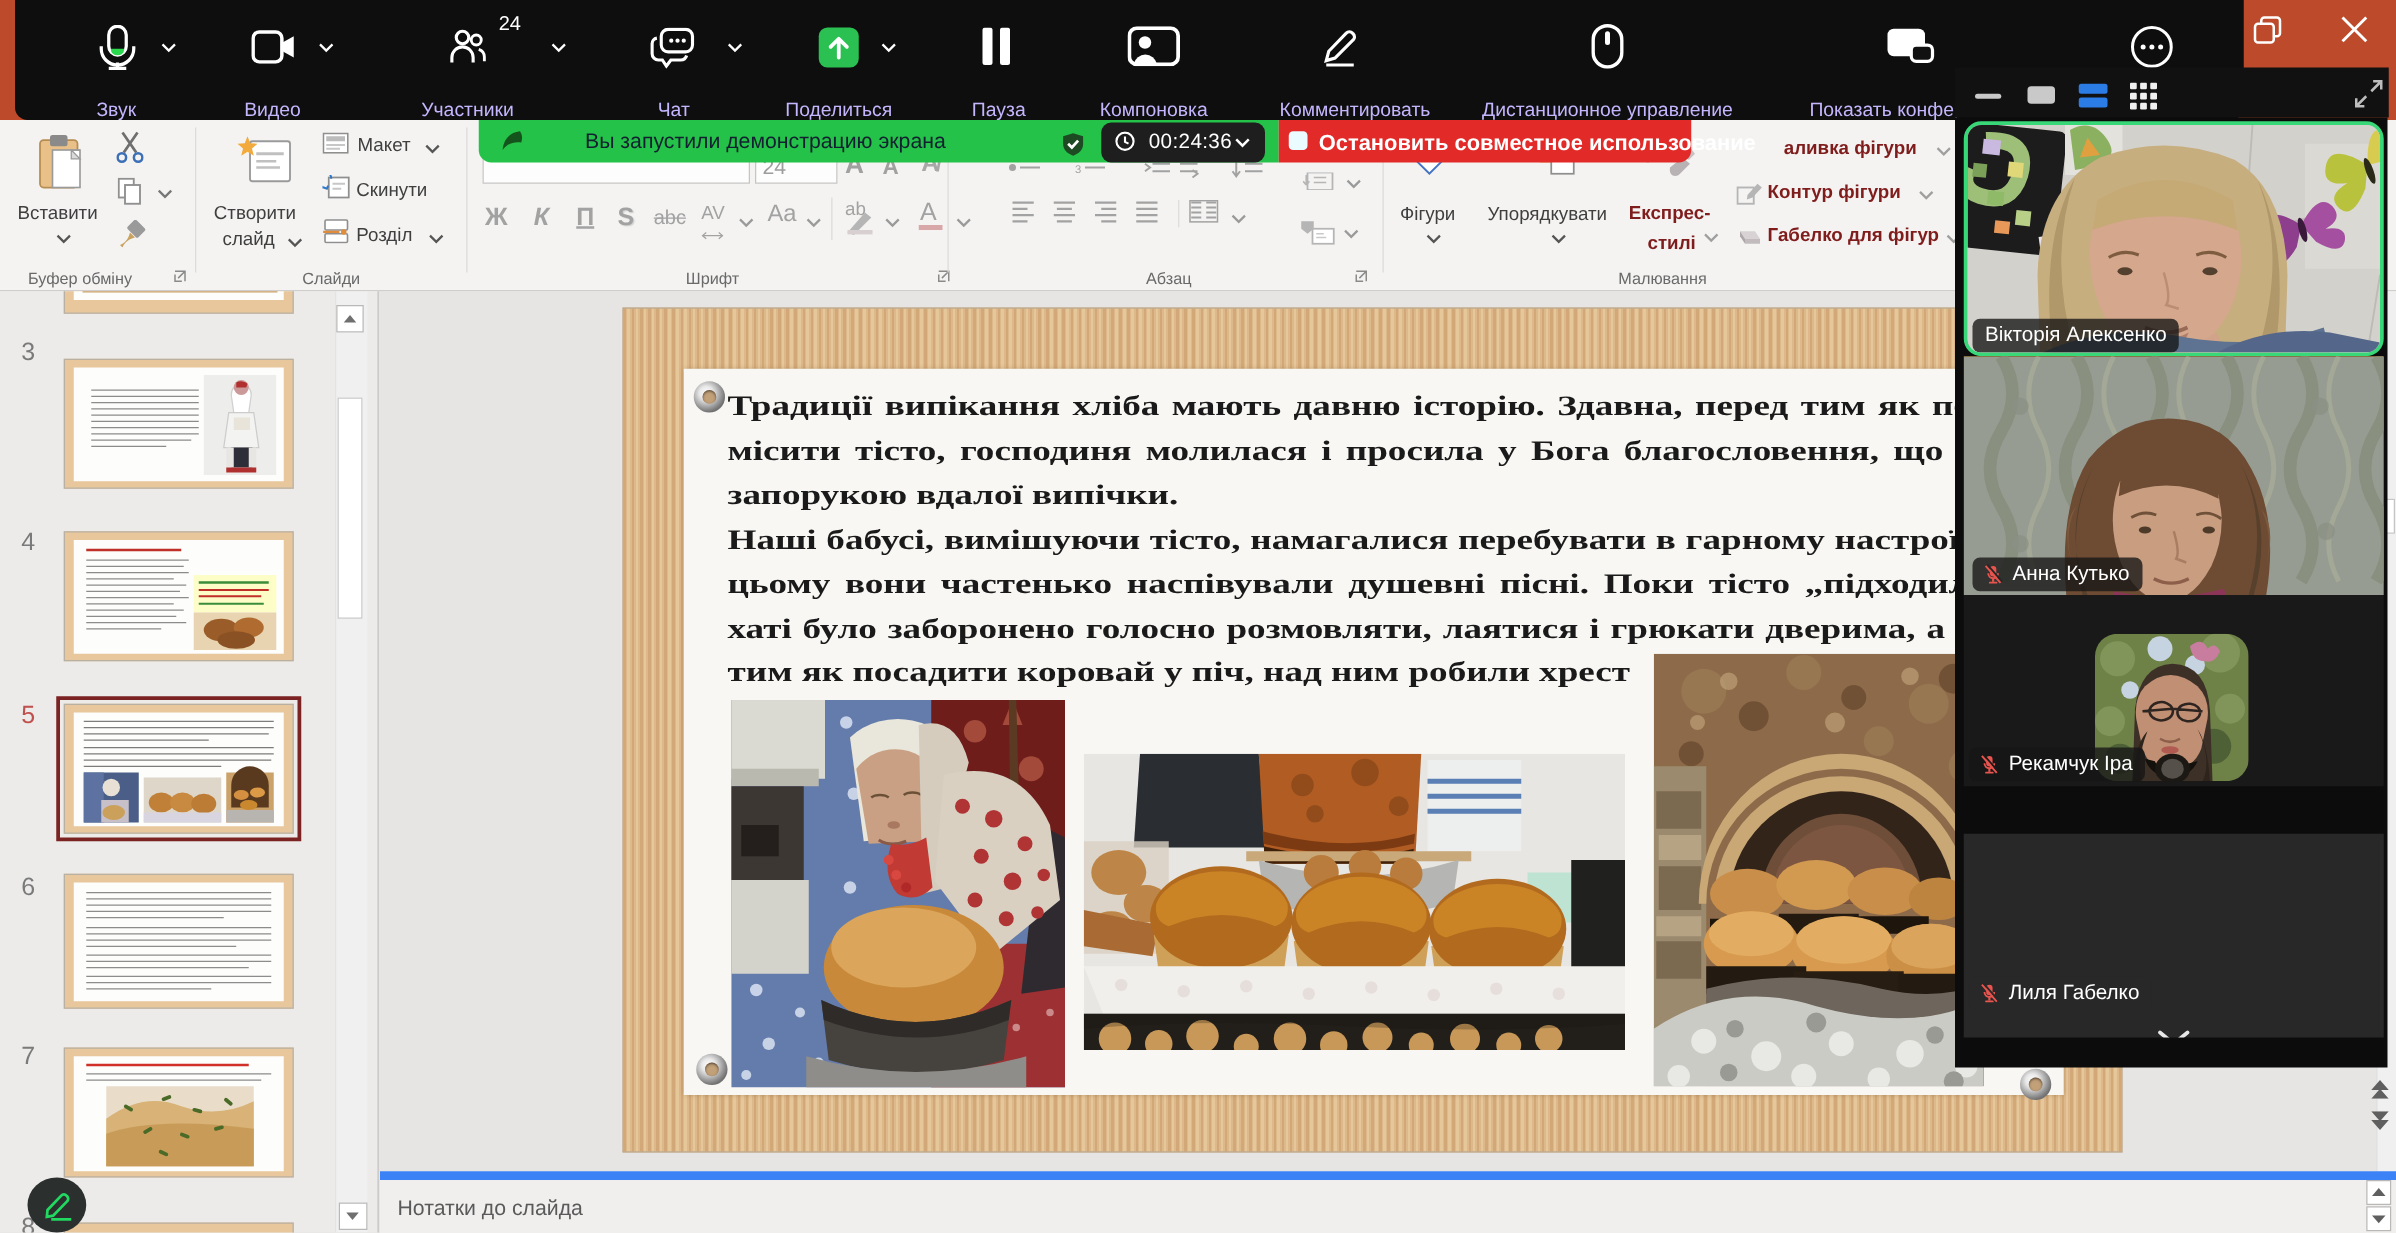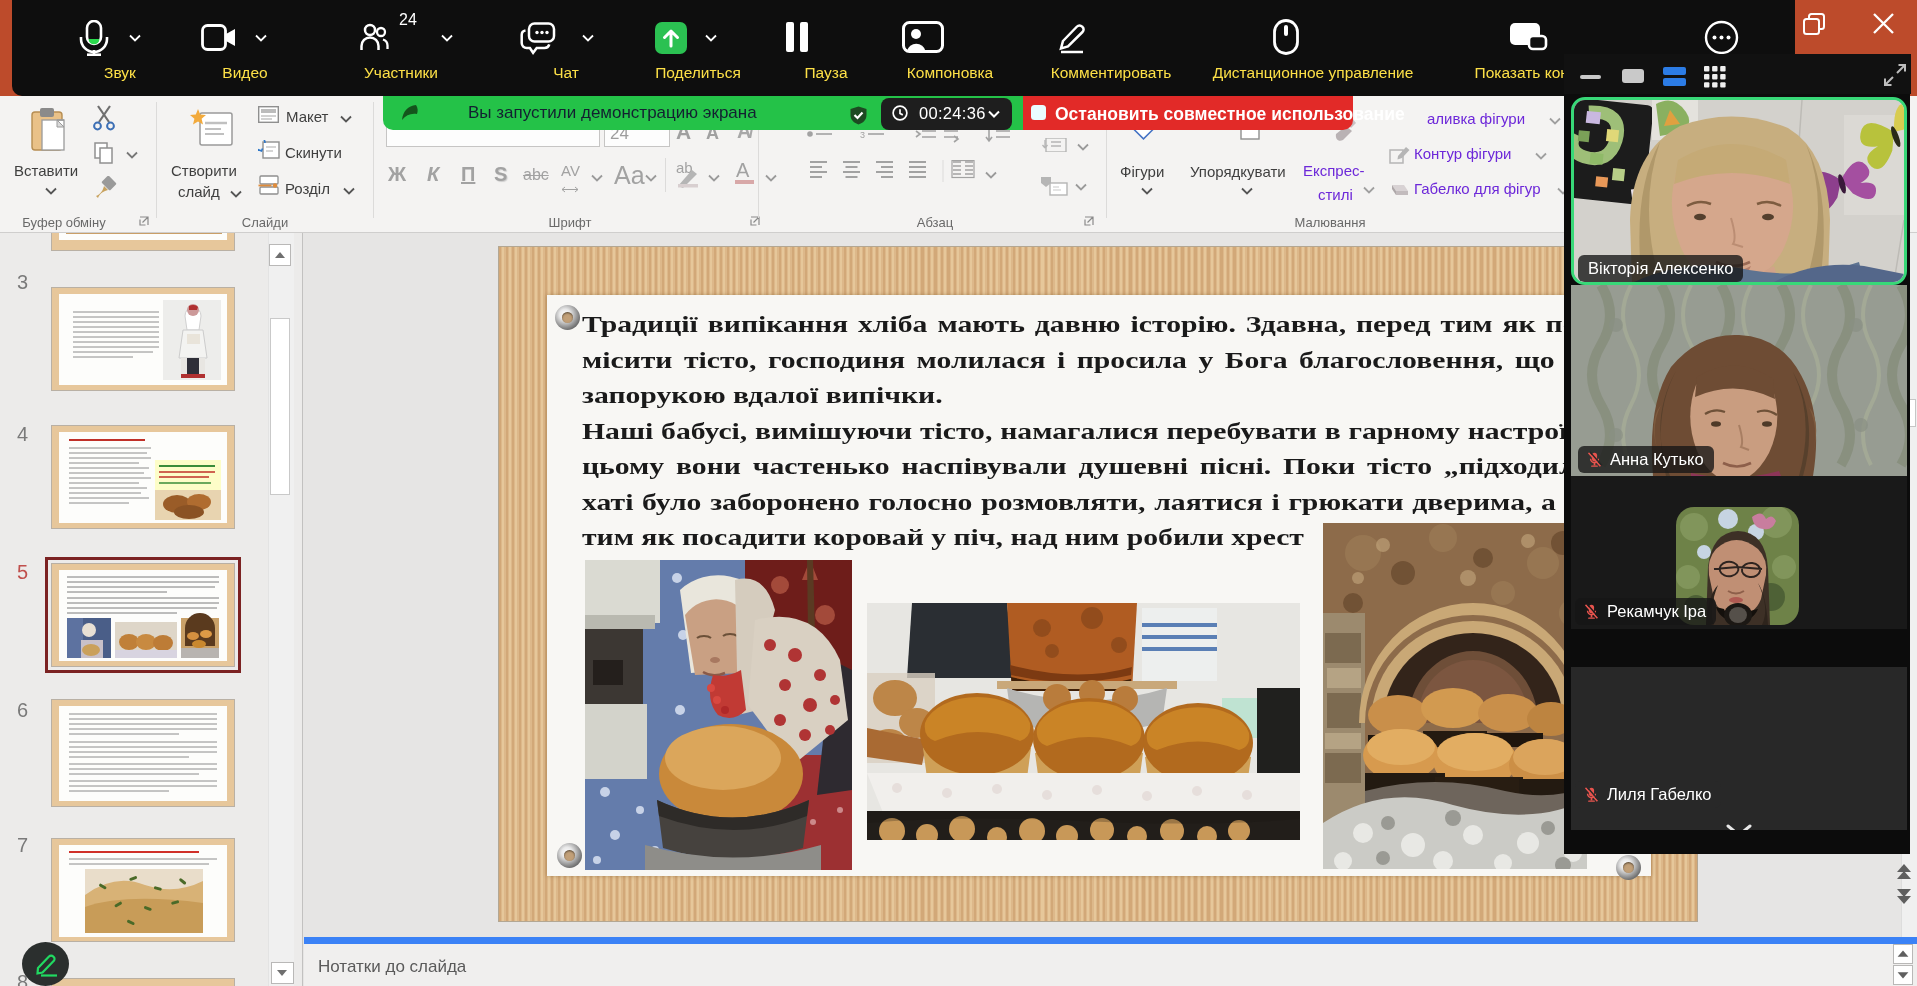--- a/index.html
+++ b/index.html
@@ -2,33 +2,33 @@
 <html><head>
 <meta charset="utf-8">
 <style>
   * { margin:0; padding:0; box-sizing:border-box; }
   html,body { width:1917px; height:986px; overflow:hidden; background:#e6e5e4; font-family:"Liberation Sans", sans-serif; }
   #stage { position:absolute; top:0; left:0; width:1917px; height:986px; }
   .abs { position:absolute; }
   
   #titlebar { left:0; top:0; width:1917px; height:96px; background:#bd4b2b; }
   #ztoolbar { left:12px; top:0; width:1783px; height:96px; background:#0e0e0e; border-radius:0 0 10px 10px; }
-  .zlabel { position:absolute; color:#fde047; font-size:15.5px; white-space:nowrap; transform:translateX(-50%); top:64px;margin-left:27px; }
+  .zlabel { position:absolute; color:#c4b5fd; font-size:15.5px; white-space:nowrap; transform:translateX(-50%); top:80px; }
   .chev { position:absolute; width:14px; height:14px; }
   
   #greenbar { left:383px; top:96px; width:640px; height:34px; background:#24c248; border-radius:0 0 0 10px; }
   #redbar { left:1023px; top:96px; width:330px; height:34px; background:#e22a28; border-radius:0 0 10px 0; }
   
   #vpopup { left:1564px; top:54px; width:347px; height:40px; background:#111111; }
   
   #ribbon { left:0; top:96px; width:1917px; height:137px; background:#f4f3f2; border-bottom:1px solid #cfcecd; }
   .rdiv { position:absolute; top:6px; height:116px; width:1px; background:#dcdbda; }
   .rgl { position:absolute; top:119px; transform:translateX(-50%); font-size:13px; color:#696969; }
   .rlabel { position:absolute; font-size:15px; color:#3f3f3f; white-space:nowrap; }
-  .glabel { position:absolute; font-size:15px; color:#6d28d9; white-space:nowrap; }
+  .glabel { position:absolute; font-size:15px; color:#7f1d1d; white-space:nowrap;font-weight:bold; }
   
   #lpanel { left:0; top:233px; width:303px; height:753px; background:#ecebea; border-right:1px solid #c2c1c0; overflow:hidden; }
   .thumbnum { position:absolute; font-size:20px; color:#7a7a7a; }
   .thumb { position:absolute; left:51px; width:184px; background:#e7c79b; border:1px solid #b9b0a4; }
   
   #editor { left:306px; top:233px; width:1611px; height:707px; background:#e6e5e4; }
   #slide { position:absolute; left:192px; top:13px; width:1200px; height:676px; background:#ddb88a; border:1px solid #b3a793; }
   .stripes { position:absolute; left:0; top:0; right:0; bottom:0;
      background:repeating-linear-gradient(90deg,#d2a878 0px 2px,#ddb88a 2px 3px,#e6c79a 3px 5px,#ddb88a 5px 6.5px); }
   #paper { position:absolute; left:48px; top:48px; width:1104px; height:581px; background:#f8f7f4; box-shadow:0 0 4px rgba(120,90,40,.45); }
@@ -148,21 +148,21 @@
     <div class="abs" style="left:427px;top:67px;font-size:20px;font-weight:700;font-style:italic;color:#a2a2a2">К</div>
     <div class="abs" style="left:461px;top:67px;font-size:20px;font-weight:700;color:#a2a2a2;text-decoration:underline">П</div>
     <div class="abs" style="left:494px;top:67px;font-size:20px;font-weight:700;color:#a2a2a2;text-shadow:1px 1px 1px #ccc">S</div>
     <div class="abs" style="left:523px;top:70px;font-size:16px;color:#a2a2a2;text-decoration:line-through">abc</div>
     <div class="abs" style="left:561px;top:66px;font-size:15px;color:#a2a2a2">AV<br><svg width="18" height="7" viewBox="0 0 18 7" style="margin-top:-4px">
           <path d="M1 3.5 h16 M4 1 L1 3.5 l3 2.5 M14 1 l3 2.5 -3 2.5" stroke="#a2a2a2" fill="none"></path>
         </svg></div>
     <svg class="chev" style="left:590px;top:75px" width="11" height="11" viewBox="0 0 14 14">
         <path d="M2 4.5 l5 5 5-5" fill="none" stroke="#9a9a9a" stroke-width="1.8"></path>
       </svg>
-    <span class="abs" style="left:614px;top:65px;font-size:25px;color:#a2a2a2">Aa</span>
+    <span class="abs" style="left:614px;top:65px;font-size:19px;color:#a2a2a2">Aa</span>
     <svg class="chev" style="left:644px;top:75px" width="11" height="11" viewBox="0 0 14 14">
         <path d="M2 4.5 l5 5 5-5" fill="none" stroke="#9a9a9a" stroke-width="1.8"></path>
       </svg>
     <div class="abs" style="left:665px;top:62px;width:1px;height:34px;background:#dcdbda"></div>
     <span class="abs" style="left:676px;top:63px;font-size:15px;color:#a2a2a2">ab</span>
     <svg class="abs" style="left:676px;top:70px" width="26" height="22" viewBox="0 0 26 22">
         <path d="M2 20 L16 4 l5 4 -14 14 z" fill="#b5b5b5"></path>
         <rect x="2" y="18" width="20" height="3.5" fill="#d8cfd0"></rect>
       </svg>
     <svg class="chev" style="left:707px;top:75px" width="11" height="11" viewBox="0 0 14 14">

